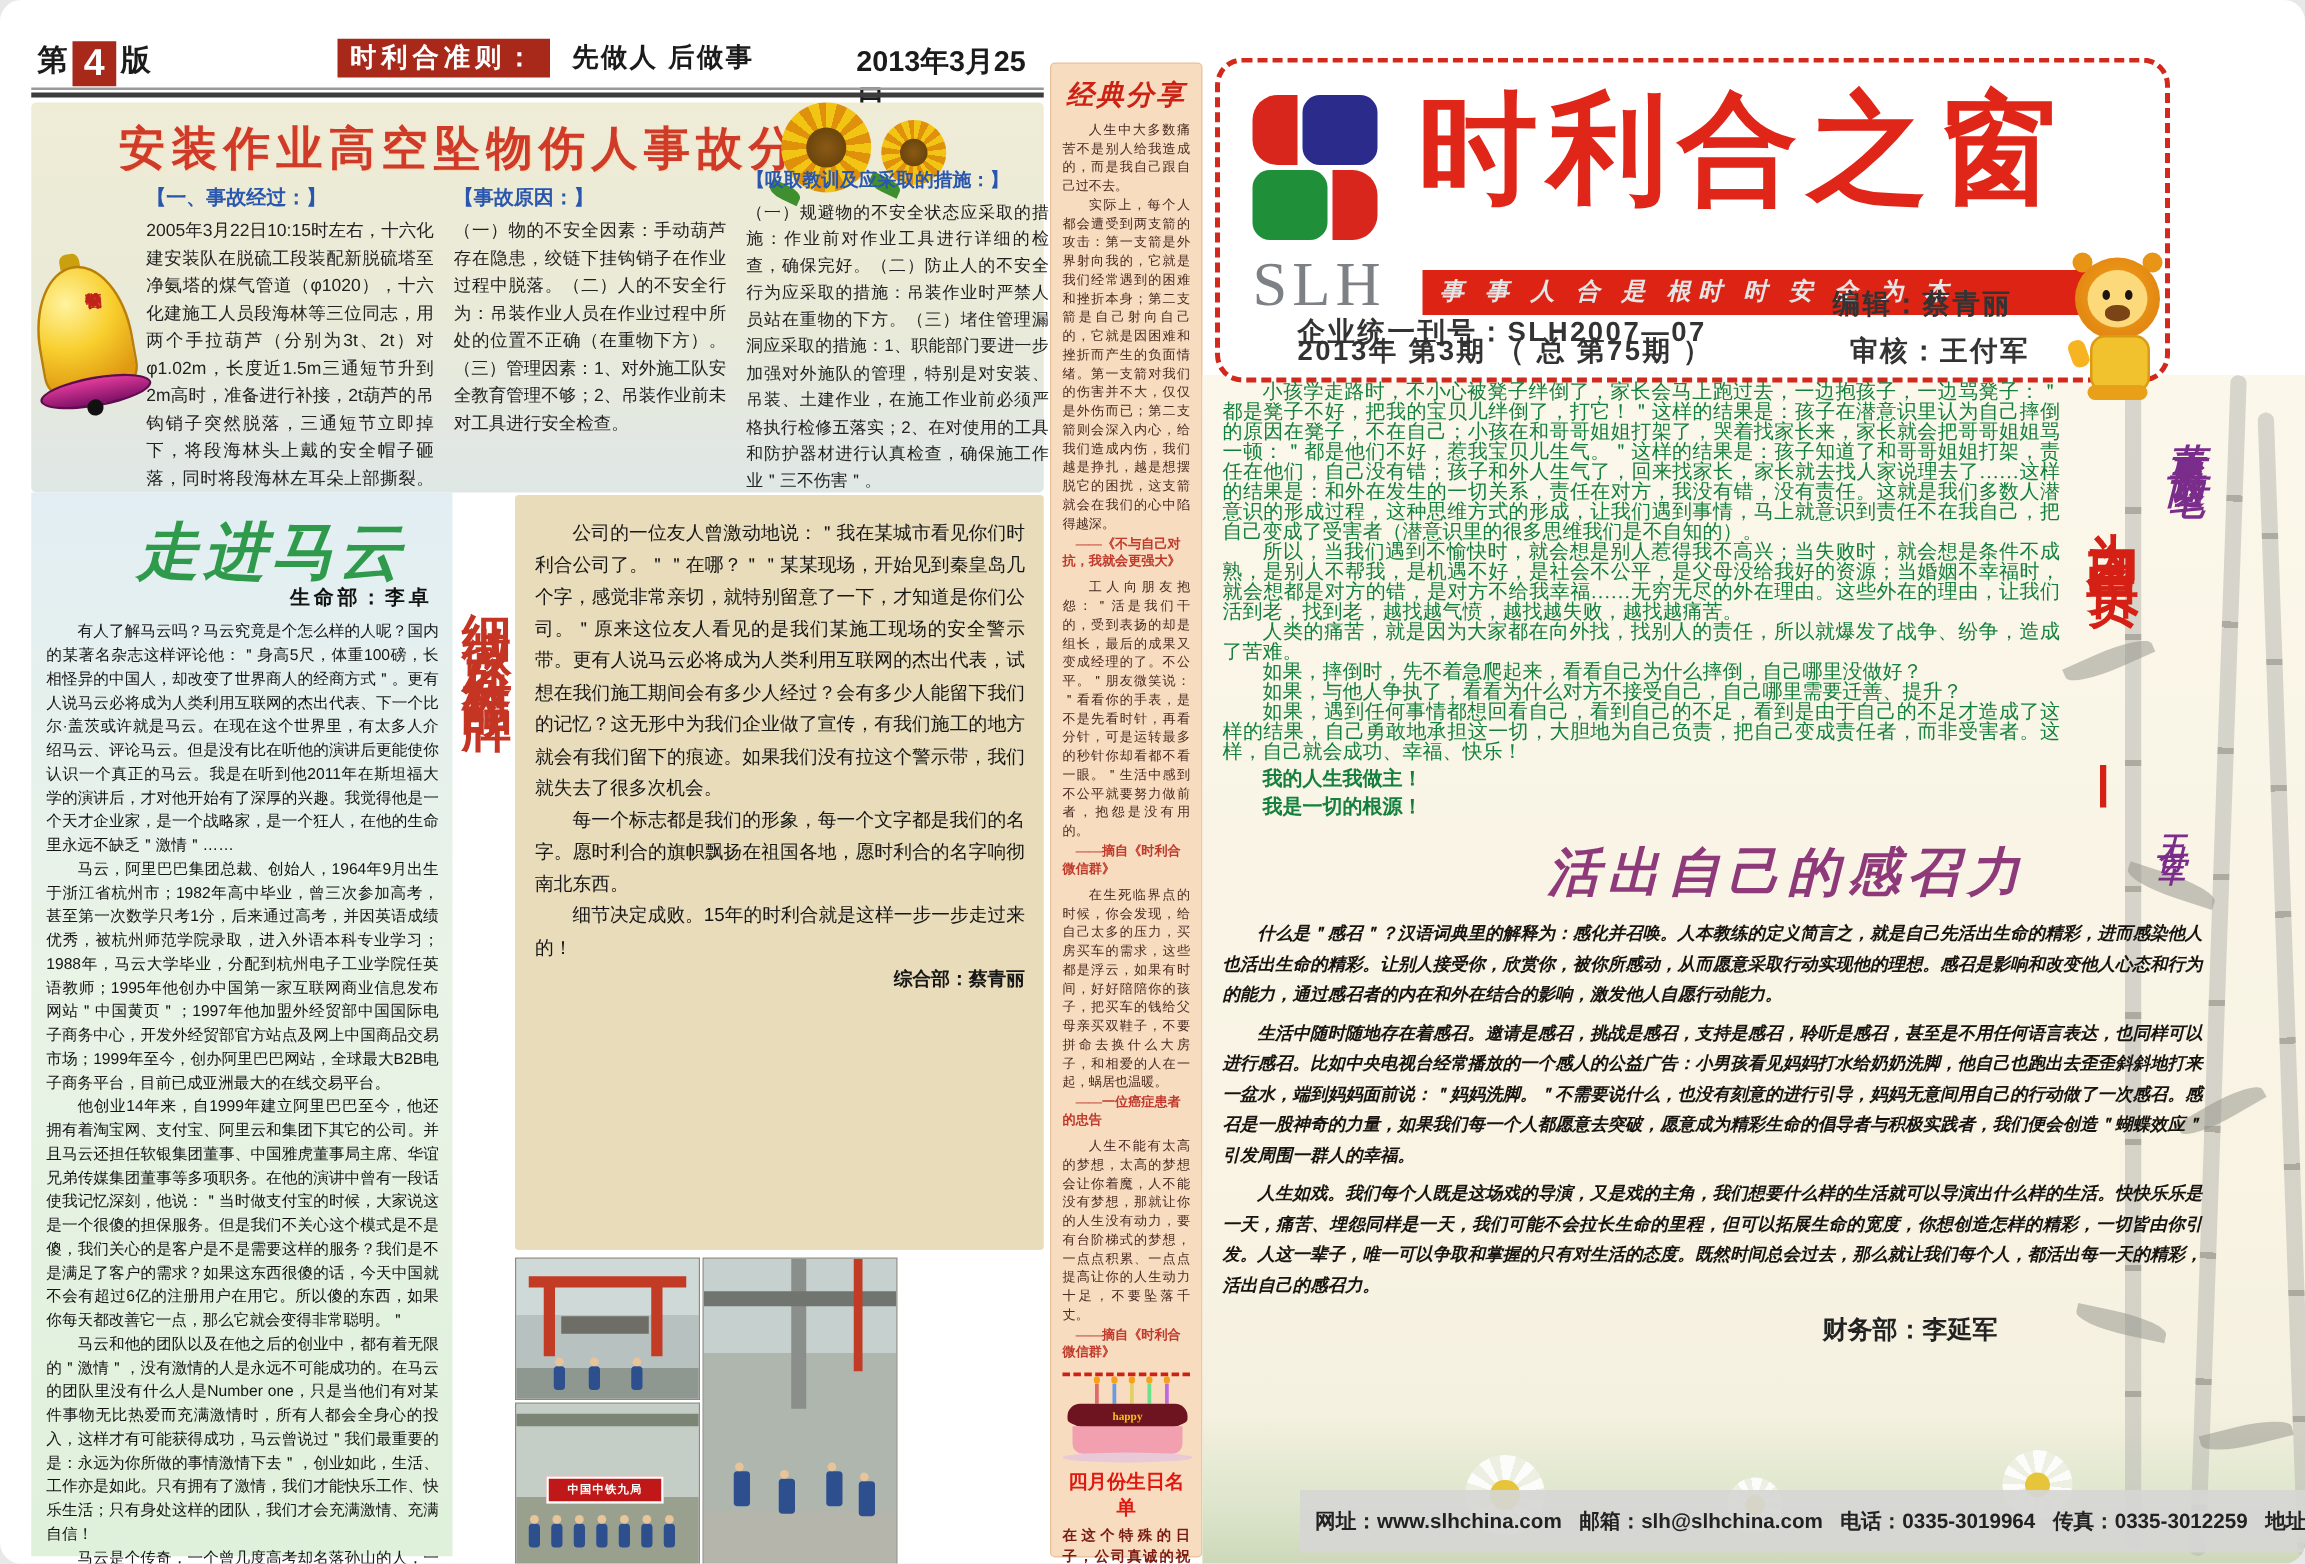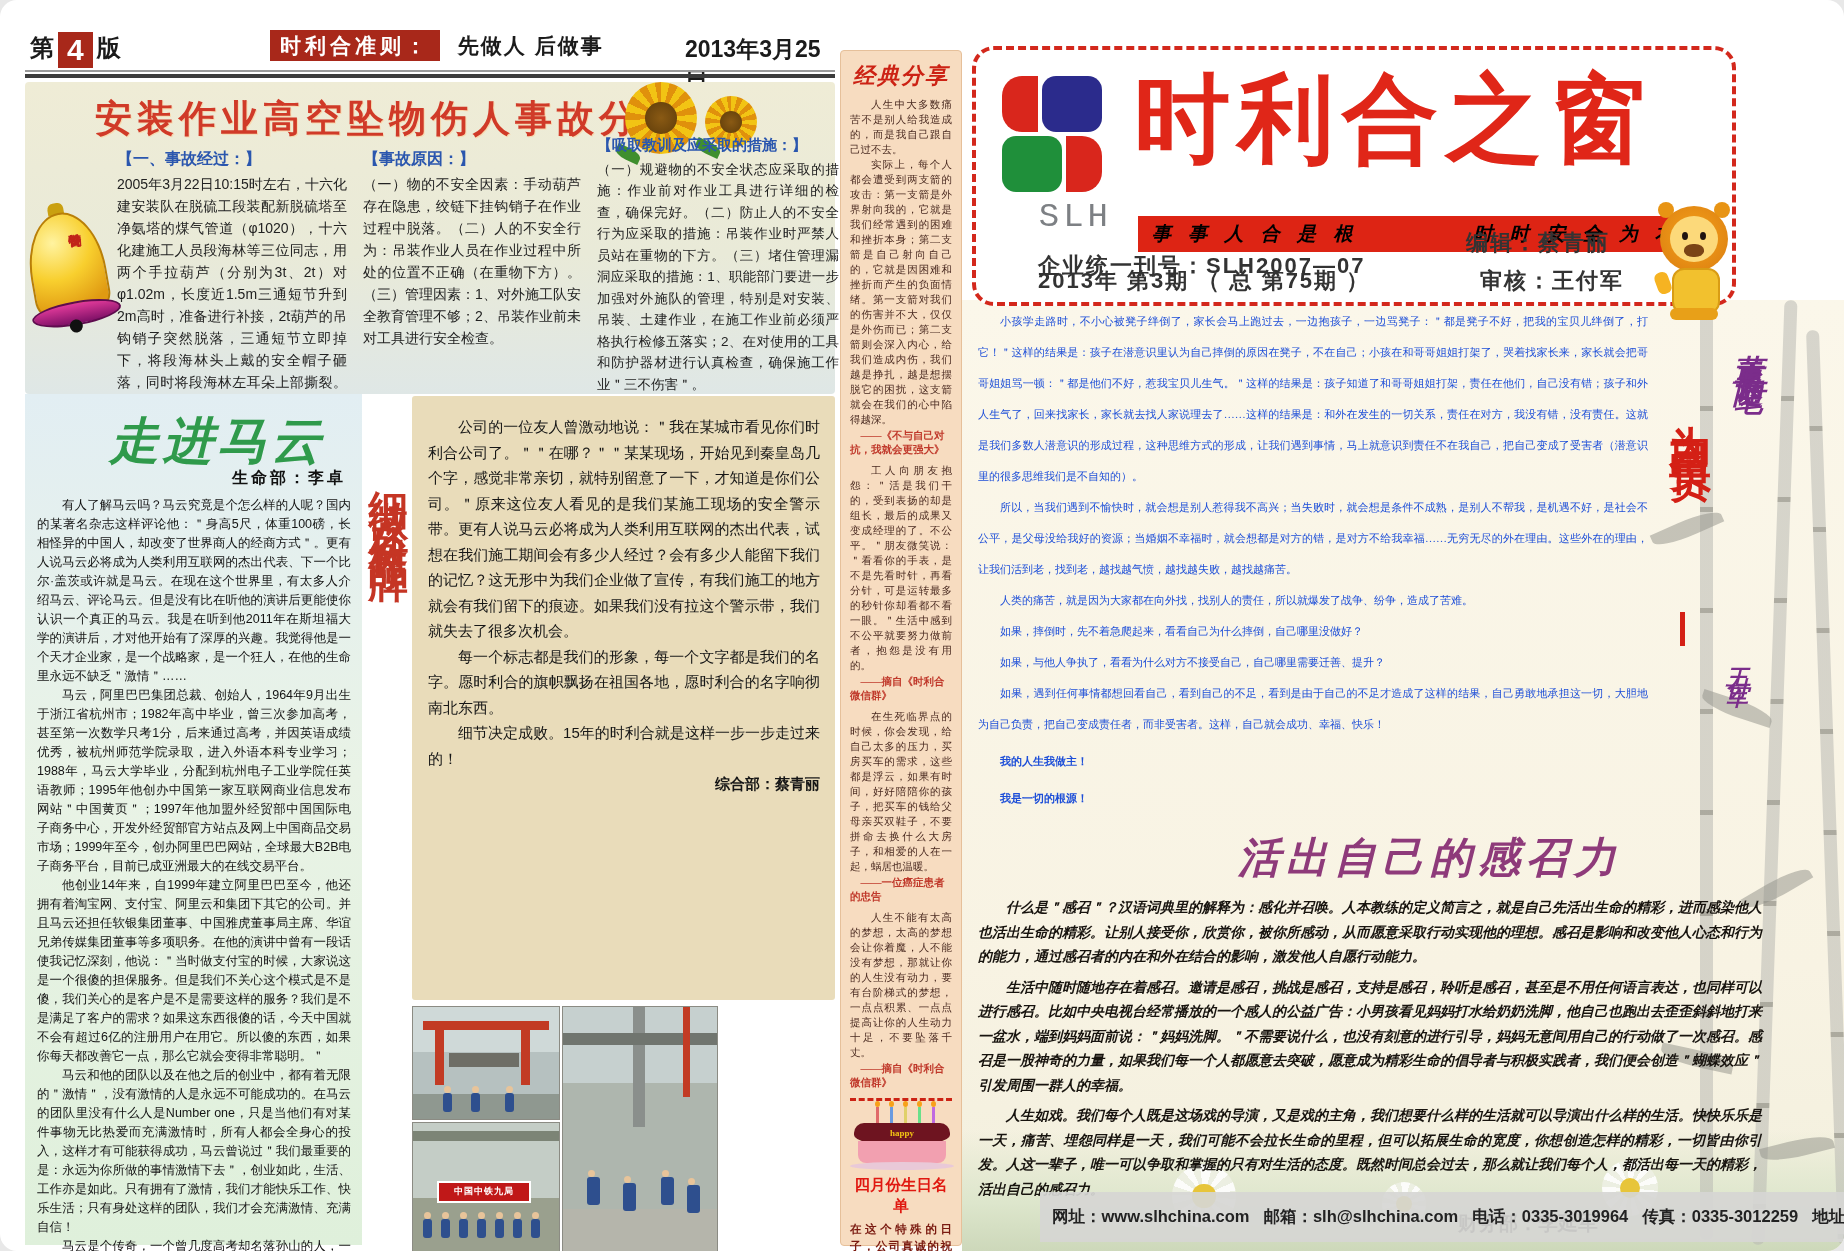--- a/index.html
+++ b/index.html
@@ -115,27 +115,27 @@
   .daisy::after{content:"";position:absolute;left:32%;top:32%;width:36%;height:36%;border-radius:50%;background:#e8c22a;}
 
   
   #mh{position:absolute;left:972px;top:46px;width:756px;height:252px;background:#fff;
      border:4px dashed #d3281c;border-radius:22px;}
   #logo{position:absolute;left:26px;top:26px;width:126px;height:170px;}
   #logo .tl{position:absolute;left:0;top:0;width:36px;height:56px;background:#d9261c;border-radius:20px 0 0 20px;}
   #logo .tr{position:absolute;left:40px;top:0;width:60px;height:56px;background:#2b2b8c;border-radius:14px;}
   #logo .bl{position:absolute;left:0;top:60px;width:60px;height:56px;background:#1f8f3a;border-radius:14px;}
   #logo .br{position:absolute;left:64px;top:60px;width:36px;height:56px;background:#d9261c;border-radius:0 20px 20px 0;}
-  #logo .slh{position:absolute;left:0;top:122px;width:110px;text-align:right;font-size:34px;color:#7d8084;
-     font-family:Liberation Mono, monospace;letter-spacing:4px;}
+  #logo .slh{position:absolute;left:0;top:122px;width:110px;text-align:left;font-size:50px;color:#7d8084;
+     font-family:Liberation Serif, serif;letter-spacing:4px;}
   #mh .big{position:absolute;left:158px;top:6px;width:582px;font-size:96px;font-weight:900;color:#e02618;
      font-family:"Liberation Serif","DejaVu Serif",serif;letter-spacing:8px;white-space:nowrap;}
   #mh .banner{position:absolute;left:162px;top:166px;width:556px;height:36px;background:#dd2414;
-     color:#000000;font-weight:bold;font-style:italic;font-size:19px;line-height:36px;
-     display:flex;justify-content:space-between;padding:0 14px;box-sizing:border-box;letter-spacing:6px;}
+     color:#e5e5e5;font-weight:bold;font-style:italic;font-size:19px;line-height:36px;
+     display:flex;padding:0 14px;box-sizing:border-box;letter-spacing:6px;}
   .mhinfo{position:absolute;font-size:22px;font-weight:bold;color:#333;letter-spacing:2px;}
 
   
   #lion{position:absolute;left:1646px;top:206px;width:100px;height:120px;z-index:5;}
   #lion .mane{position:absolute;left:14px;top:0;width:68px;height:66px;border-radius:50%;
      background:radial-gradient(circle at 50% 45%,#f6a21a,#d97c10);}
   #lion .ear{position:absolute;width:16px;height:16px;border-radius:50%;background:#e89414;top:-4px;}
   #lion .face{position:absolute;left:24px;top:10px;width:48px;height:46px;border-radius:50%;background:#fcd97a;}
   #lion .eye{position:absolute;top:26px;width:6px;height:8px;border-radius:50%;background:#201410;}
   #lion .muzzle{position:absolute;left:38px;top:38px;width:20px;height:13px;border-radius:45%;background:#7a4416;}
@@ -145,21 +145,21 @@
 
   
   .bamboo{position:absolute;width:13px;background:
      repeating-linear-gradient(180deg,#b9b9b3 0 96px,#6f6f68 96px 101px);
      opacity:.55;border-radius:6px;z-index:1;}
   .bleaf{position:absolute;width:74px;height:17px;background:#8f8f88;border-radius:0 60% 0 60%;opacity:.5;z-index:1;}
 
   
   #rflow{position:absolute;left:978px;top:306px;width:800px;z-index:2;}
   #rflow .chair p{margin:0 130px 0 0;font-family:"Liberation Serif","DejaVu Serif",serif;
-     font-size:11px;line-height:31px;color:#1d4ed8;text-align:justify;text-indent:2em;}
+     font-size:16px;line-height:16px;color:#15803d;text-align:justify;text-indent:2em;}
   #rflow .slog{font-weight:bold;margin-top:6px !important;}
   #charisma-title{margin:16px 0 10px 260px;font-size:42px;font-weight:bold;font-style:italic;color:#8e3a7a;
      font-family:"Liberation Serif","DejaVu Serif",serif;letter-spacing:6px;}
   .hand p{margin:0 16px 6px 0;font-family:"Liberation Serif","DejaVu Serif",serif;font-style:italic;
      font-size:14px;line-height:24.5px;color:#17130e;text-align:justify;text-indent:2em;font-weight:bold;}
   #charisma-sig{margin:8px 180px 0 0;text-align:right;font-size:20px;font-weight:bold;
      font-family:"Liberation Serif","DejaVu Serif",serif;color:#222;}
 
   
   #col-title{position:absolute;left:1727px;top:330px;font-size:30px;color:#7b2d8b;font-weight:bold;

